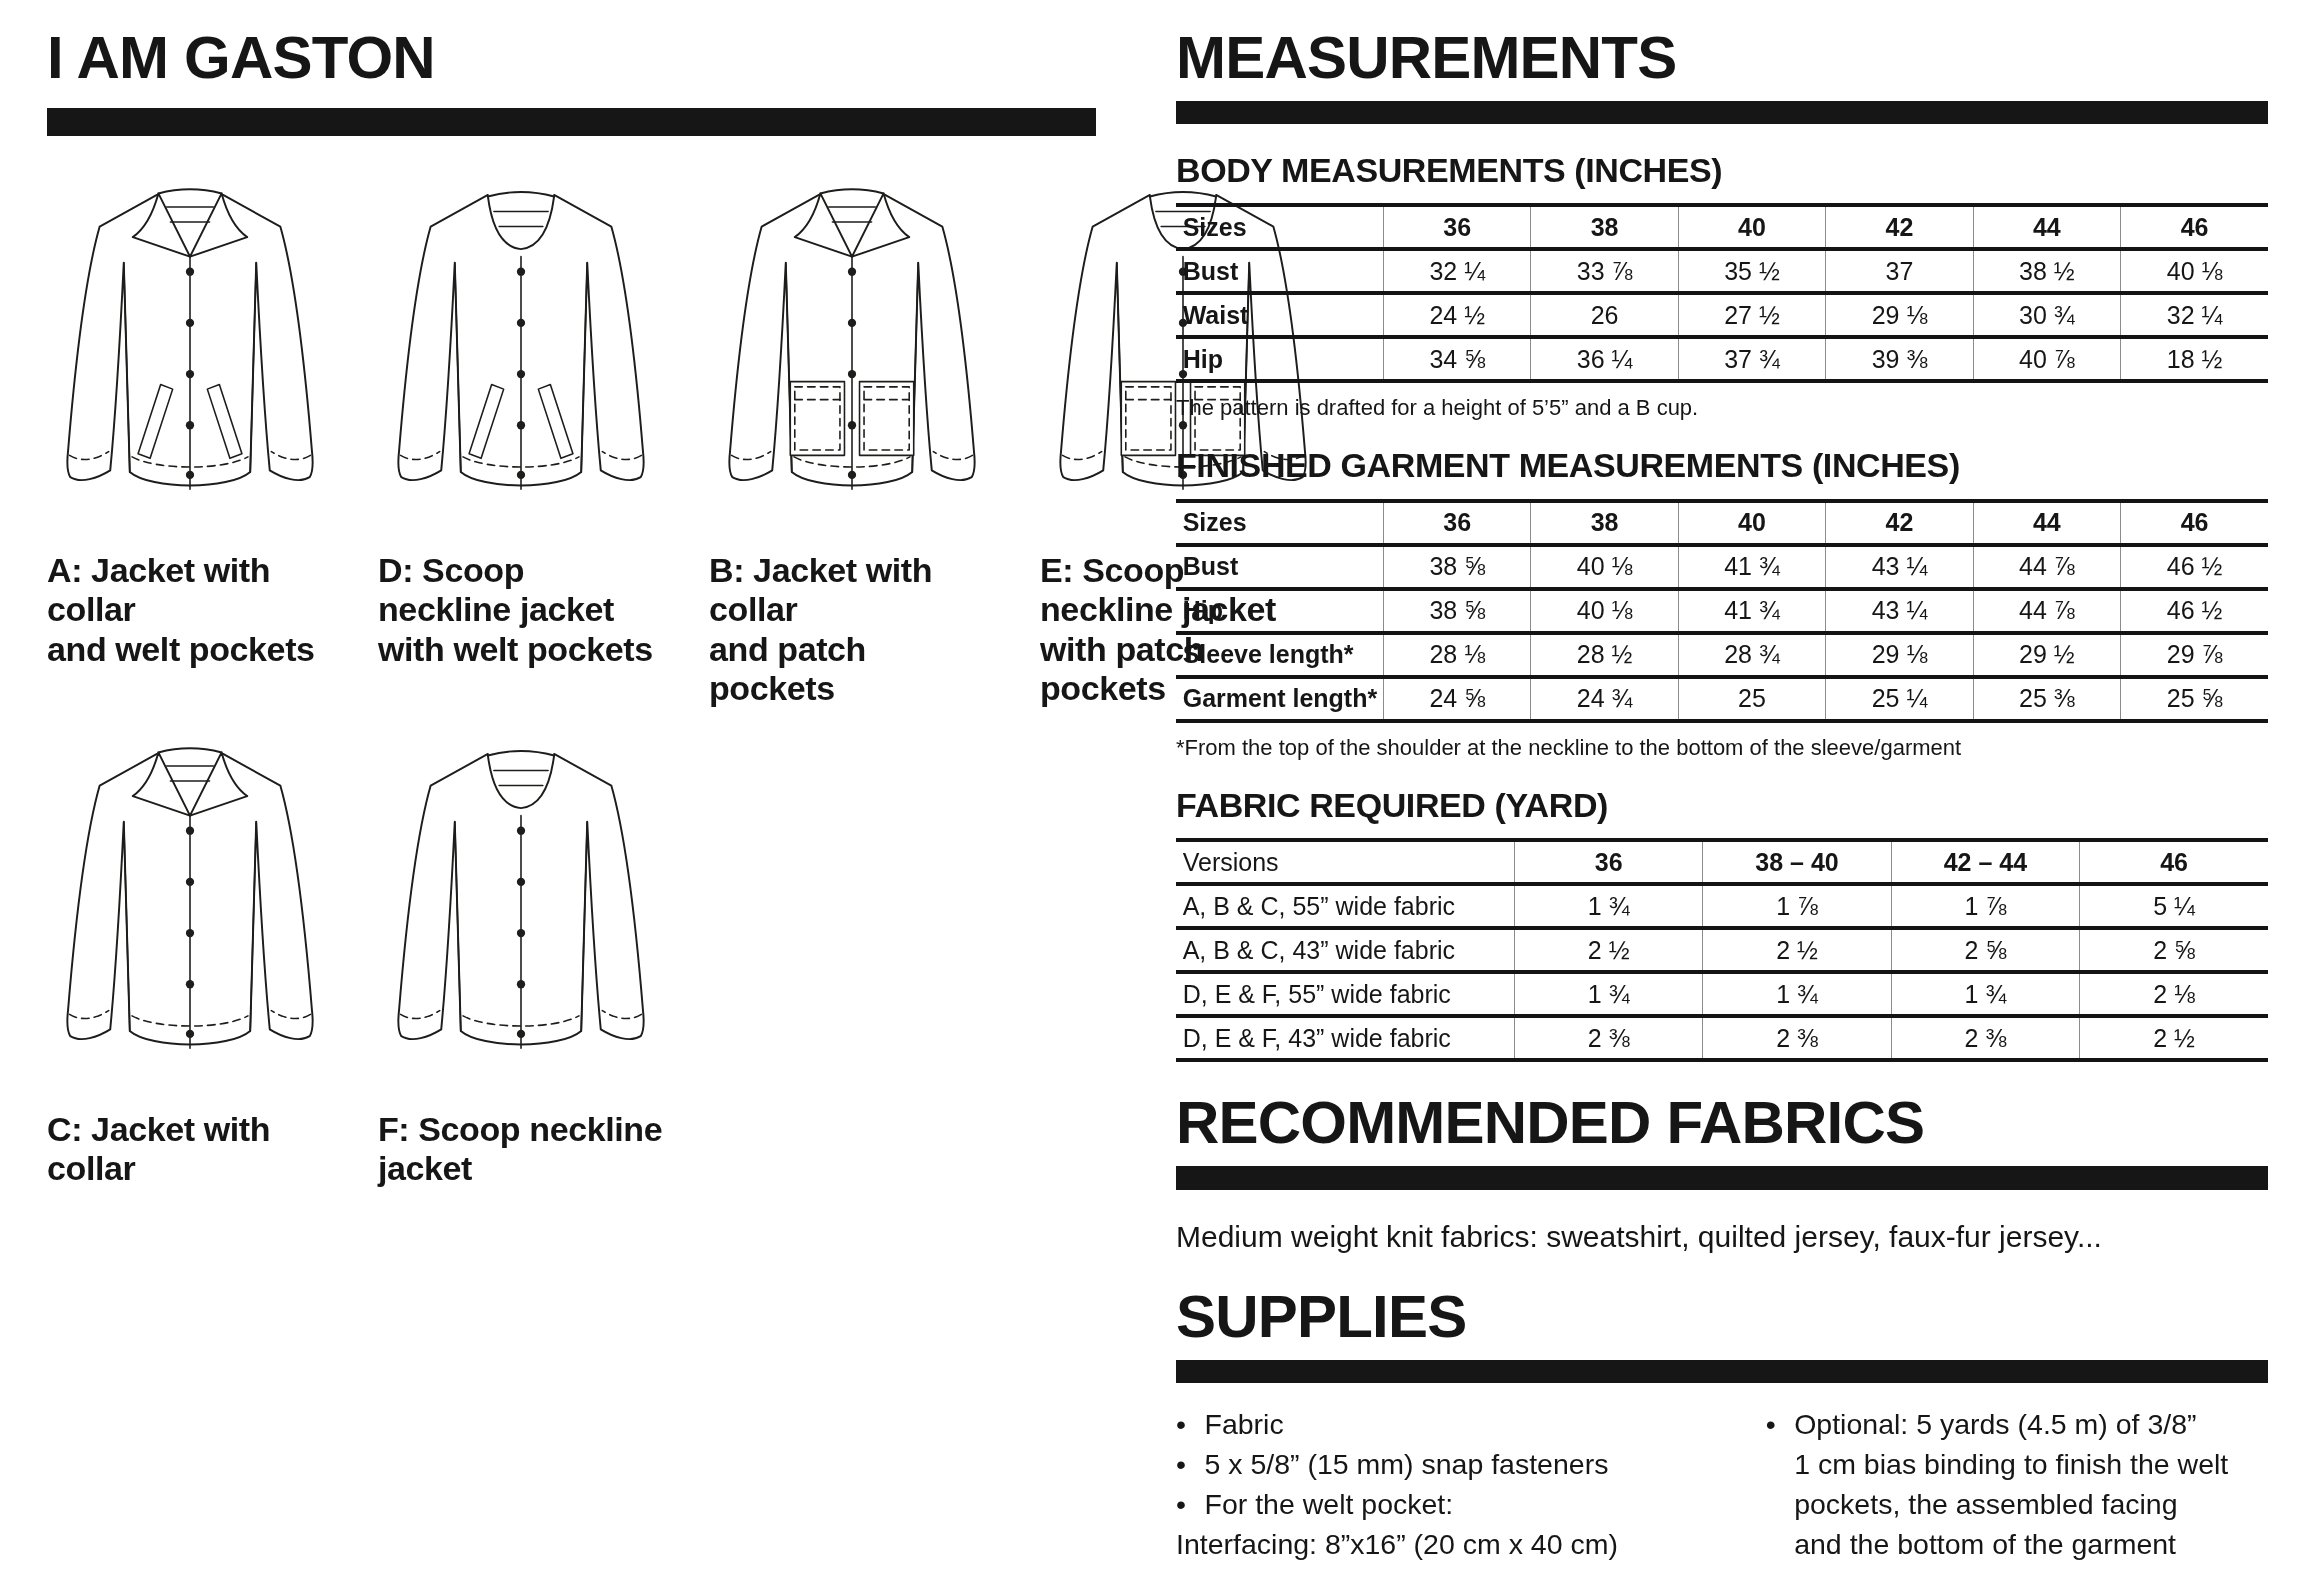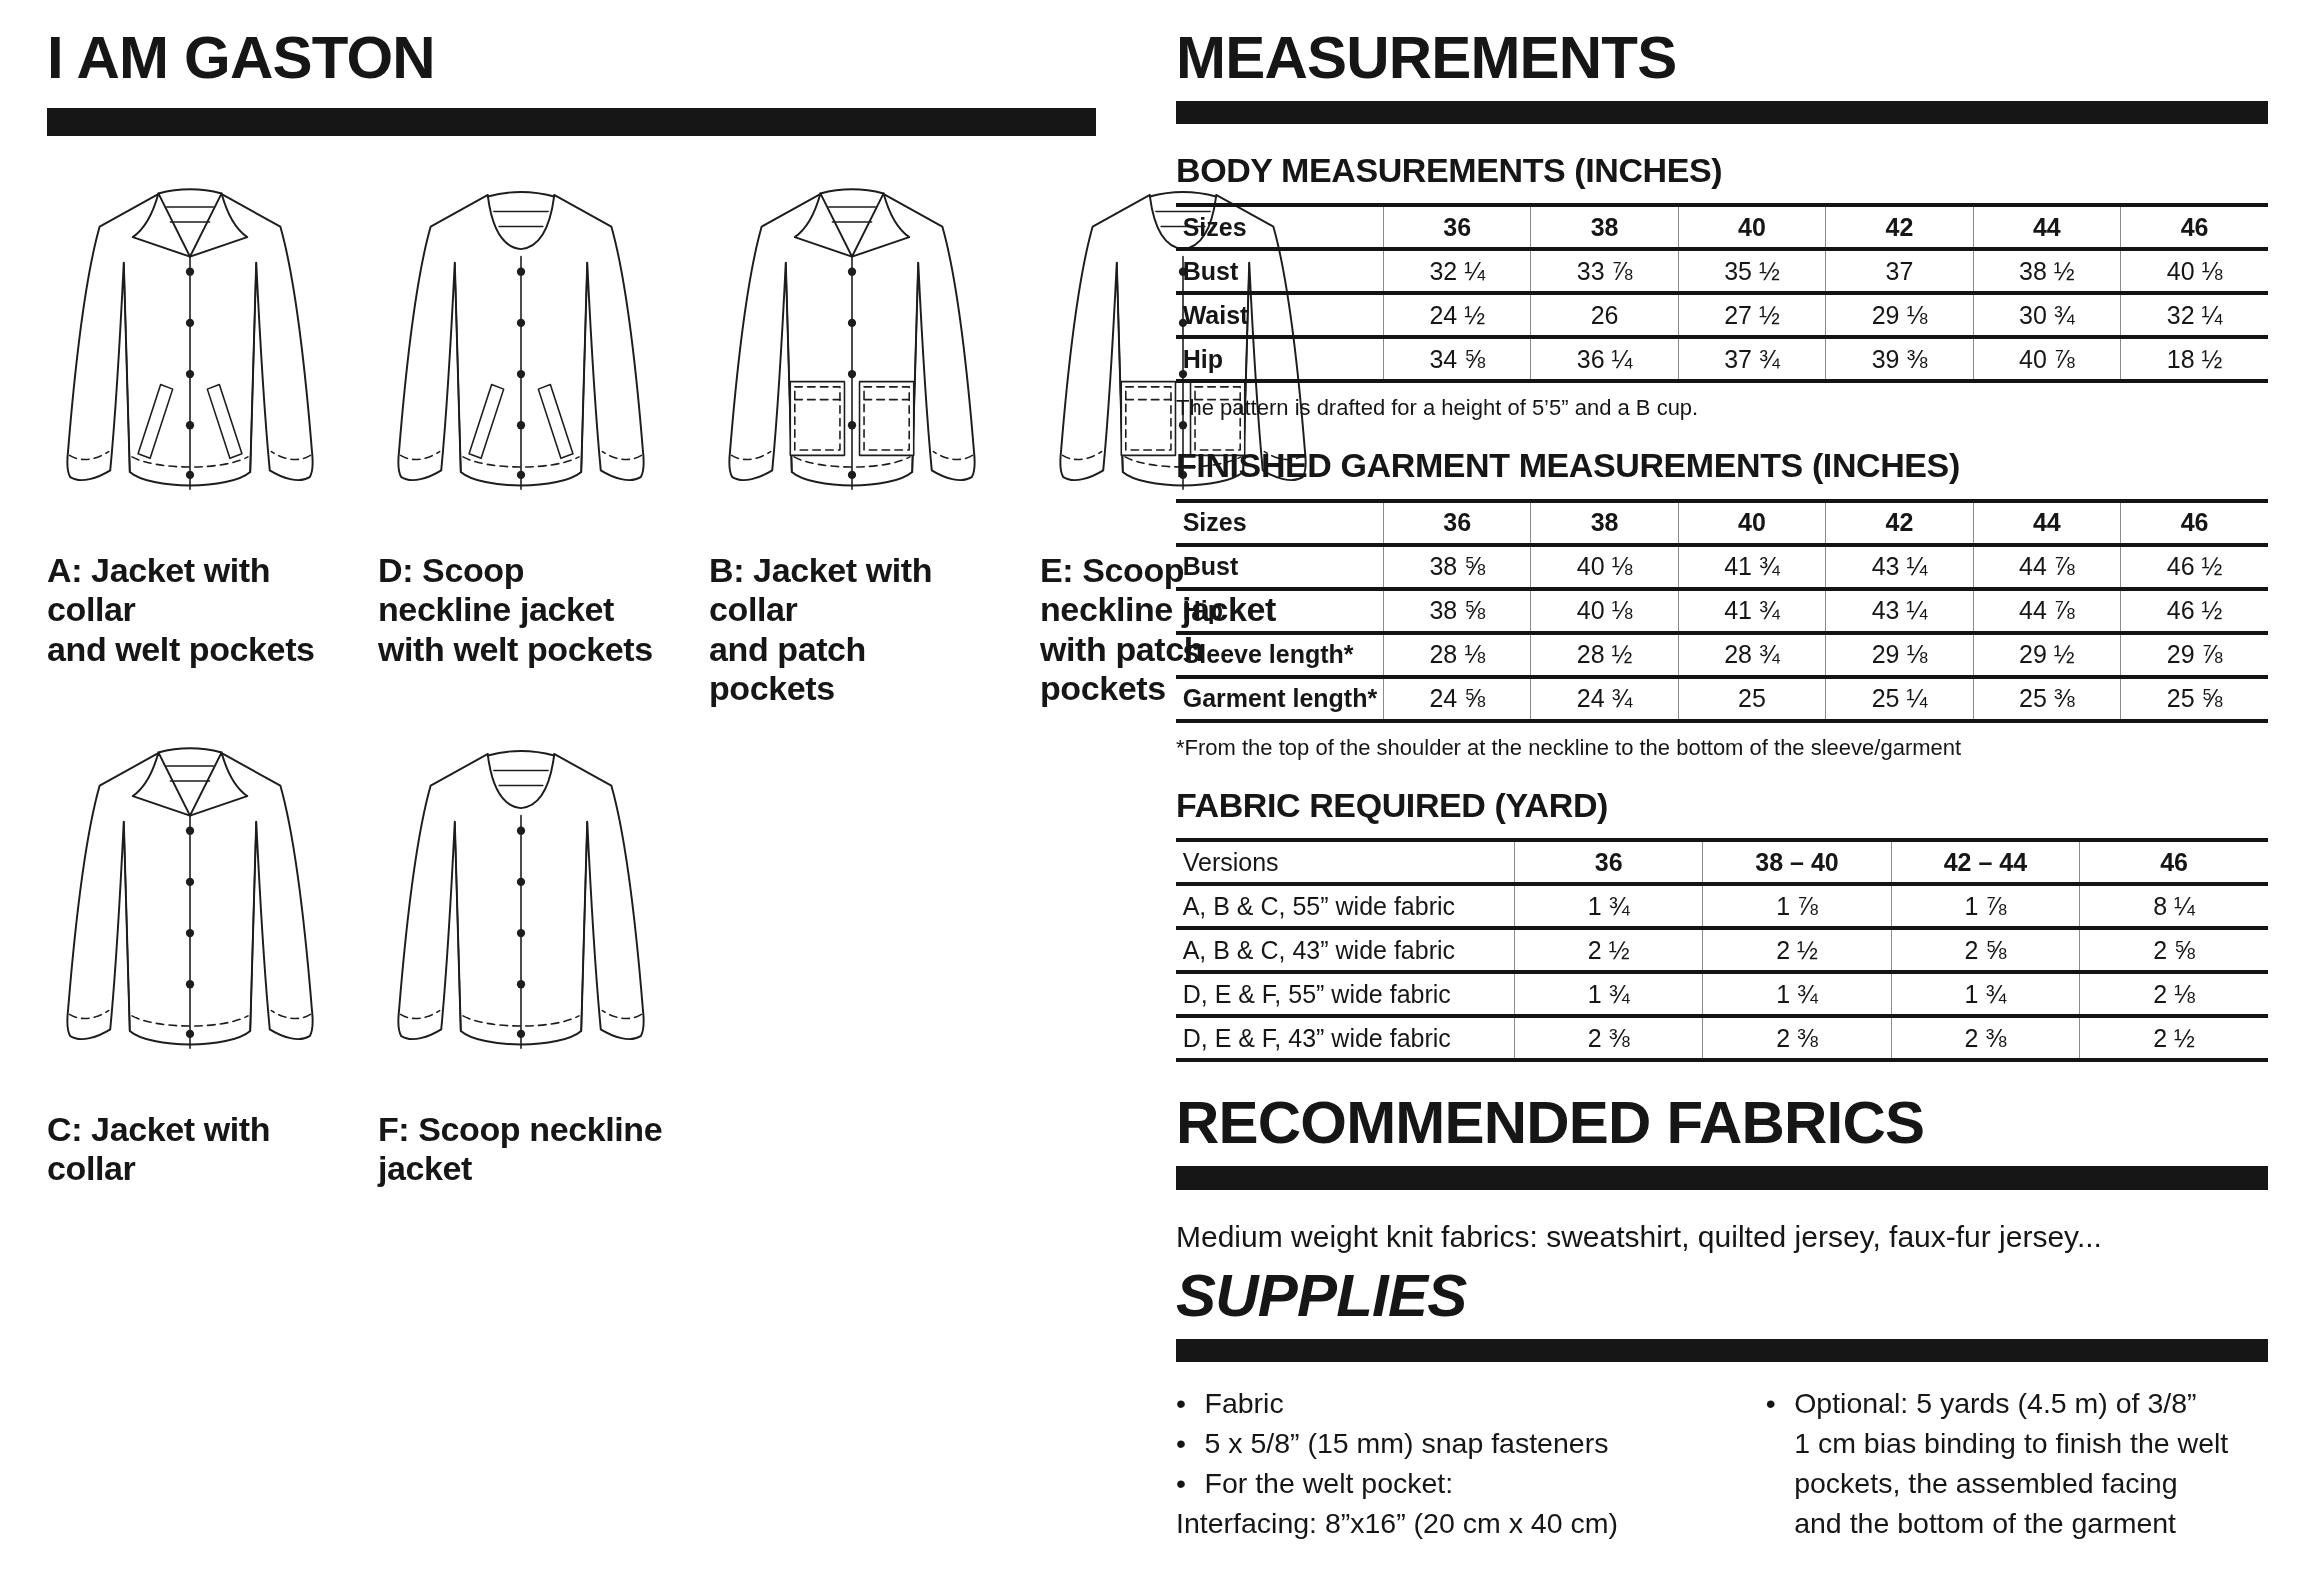--- a/index.html
+++ b/index.html
@@ -33,21 +33,21 @@
   }
   table.meas th{font-weight:700;}
   table.meas th:first-child,table.meas td:first-child{border-left:none;text-align:left;}
   table.meas td:first-child{font-weight:700;}
   table.meas.sizes6 th:first-child,table.meas.sizes6 td:first-child{width:19%;}
   table.fabric th:first-child,table.fabric td:first-child{width:31%;font-weight:400;}
   table.fabric th:first-child{font-weight:400;margin-top:24px;}
   .note{font-size:22px;margin-top:11.7px;line-height:1.2;}
   .free-text{font-size:30px;margin-top:27px;line-height:1.3;}
   .rec-title{margin-top:32px;}
-  .sup-title{margin-top:11px;font-style:italic;}
+  .sup-title{margin-top:32px;}
 
   .sup-cols{display:flex;margin-top:22px;font-size:28.5px;line-height:1.4;}
   .sup-col1{width:54%;flex:none;}
   .sup-col2{flex:1;}
   .b-line{display:flex;}
   .b-dot{width:28.5px;flex:none;}
   .b-cont{padding-left:28.5px;}
 
   svg .ln{fill:none;stroke:#1d1d1b;stroke-width:2.6;stroke-linejoin:round;stroke-linecap:round;}
   svg .thin{stroke-width:2.1;}
@@ -285,21 +285,21 @@
         <th>36</th>
         <th>38 – 40</th>
         <th>42 – 44</th>
         <th>46</th>
       </tr>
       <tr>
         <td>A, B &amp; C, 55” wide fabric</td>
         <td>1 ¾</td>
         <td>1 ⅞</td>
         <td>1 ⅞</td>
-        <td>8 ¼</td>
+        <td>5 ¼</td>
       </tr>
       <tr>
         <td>A, B &amp; C, 43” wide fabric</td>
         <td>2 ½</td>
         <td>2 ½</td>
         <td>2 ⅝</td>
         <td>2 ⅝</td>
       </tr>
       <tr>
         <td>D, E &amp; F, 55” wide fabric</td>

